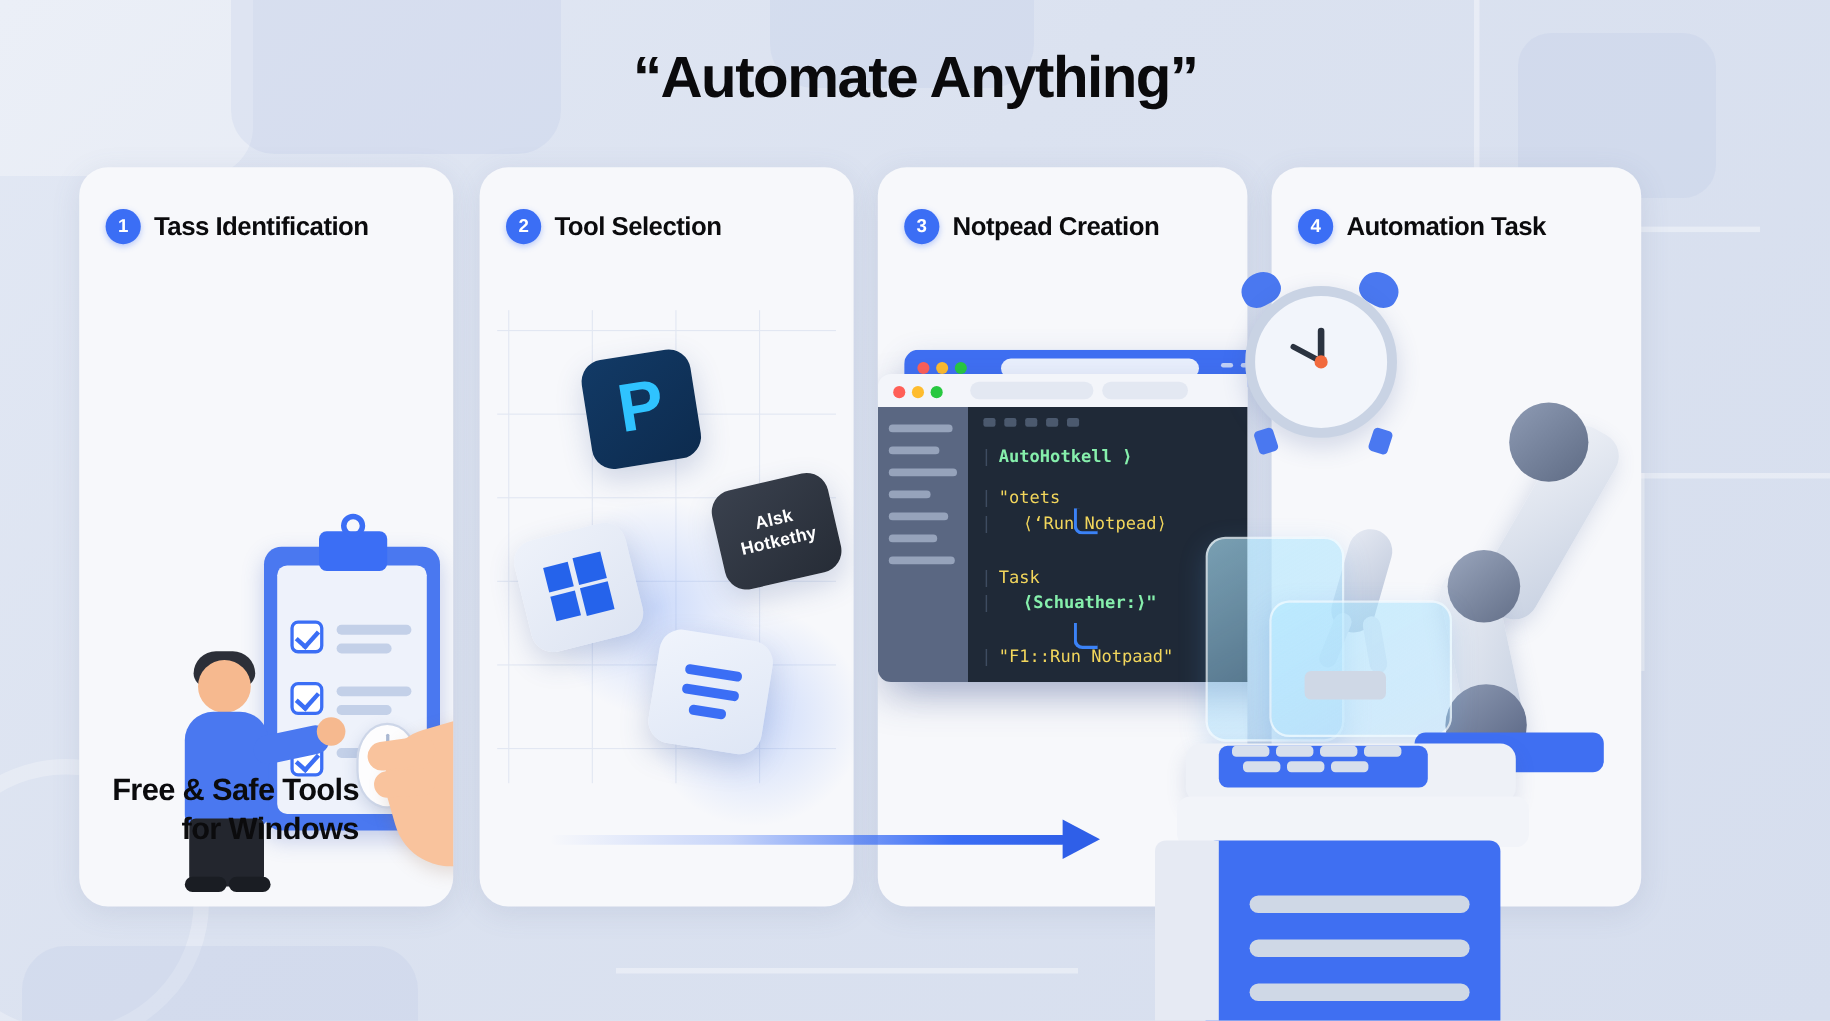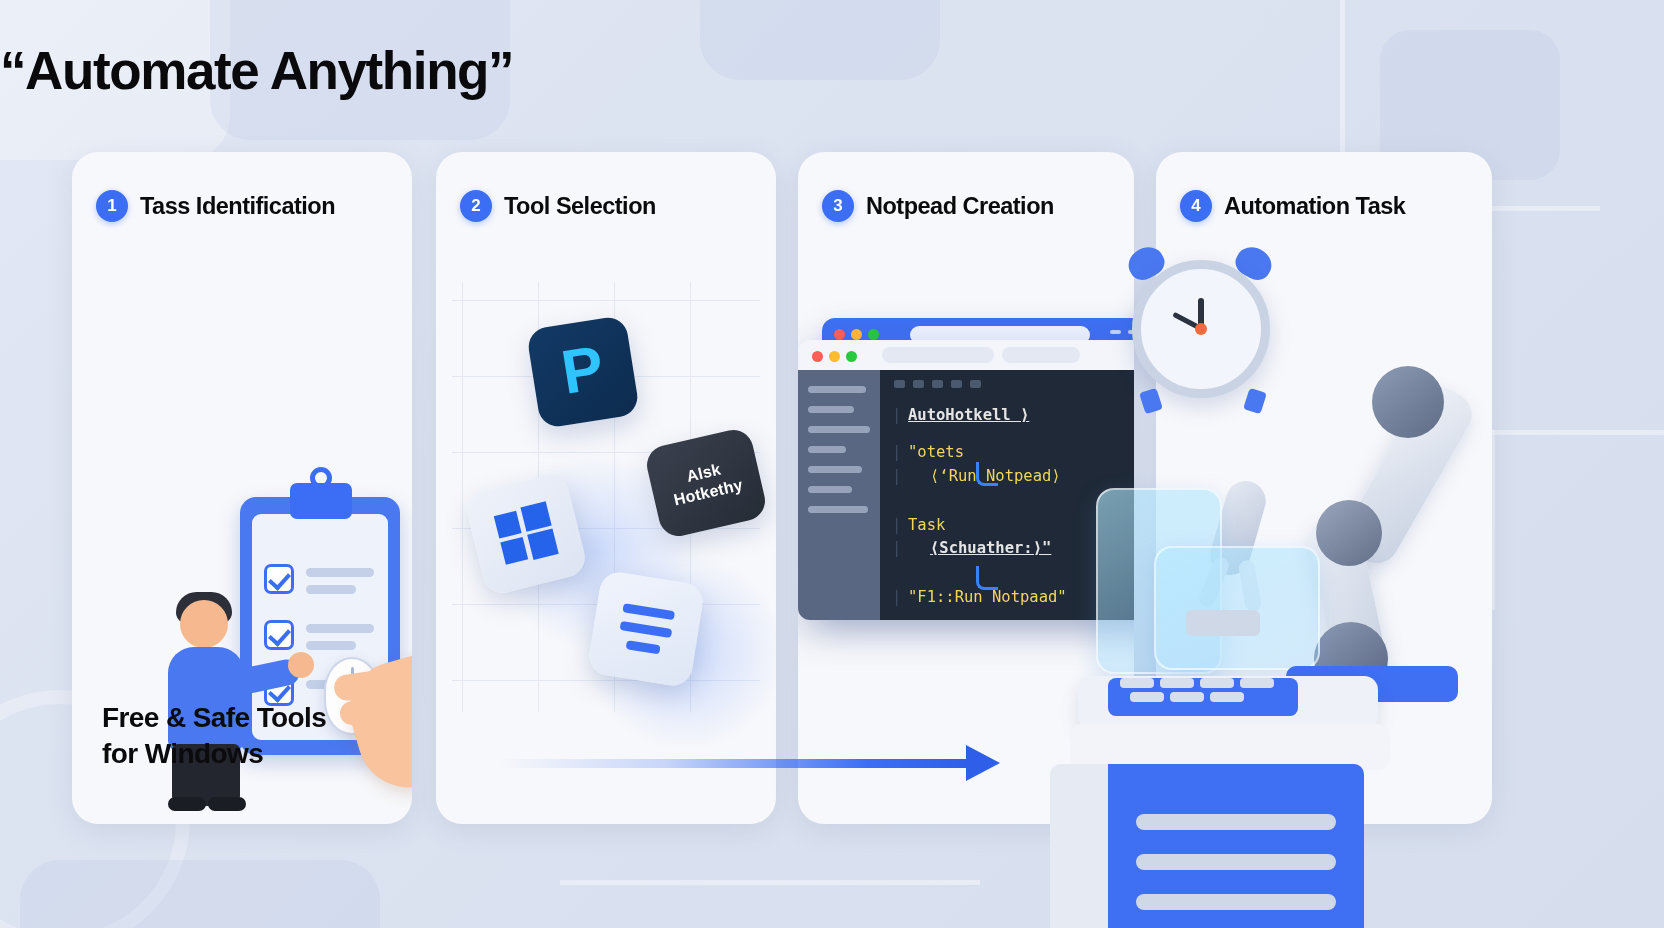--- a/index.html
+++ b/index.html
@@ -29,20 +29,21 @@
     border-radius:999px;
   }
   .bg-soft {
     position:absolute; border-radius:40px;
     background:rgba(180,196,226,.22);
   }
 
   
   #title {
     position:absolute; top:40px; left:0; width:100%;
+    text-align:center;
     font-size:53px; font-weight:bold;
     letter-spacing:-1.4px;
     color:#0a0a0c;
     z-index:6;
   }
 
   
   .card {
     position:absolute; top:152px; height:672px;
     background:#f7f8fb;
@@ -166,21 +167,21 @@
   }
   .person-foot {
     position:absolute; top:645px; width:38px; height:14px;
     background:#1a1d23; border-radius:7px;
   }
 
   
   .caption {
     position:absolute; left:30px; bottom:52px;
     font-size:28px; font-weight:bold; line-height:1.28;
-    color:#0b0b0d; letter-spacing:-.6px;
+    color:#0b0b0d; letter-spacing:-.6px;text-align:right;
   }
 
   
   .grid2 {
     position:absolute; left:16px; top:130px;
     width:308px; height:430px;
   }
   .grid2 .gl { position:absolute; background:#e2e7f2; }
   .tile {
     position:absolute; border-radius:20px;
@@ -271,21 +272,21 @@
   }
   .code-tabs { position:absolute; top:10px; left:14px; display:flex; gap:8px; }
   .code-tabs i { display:block; width:11px; height:8px; background:#4b596e; border-radius:2px; }
   .code-lines {
     position:absolute; top:34px; left:12px; right:8px;
     font-family:"DejaVu Sans Mono", monospace;
     font-size:15.5px; line-height:1.5;
   }
   .cl { display:flex; gap:8px; white-space:nowrap; }
   .gut { color:#3e4c61; width:8px; flex:0 0 8px; }
-  .c-white { color:#e5e5e5; font-weight:bold;text-decoration:underline; }
+  .c-white { color:#86efac; font-weight:bold; }
   .c-yellow { color:#f2d65c; }
   .c-indent { padding-left:22px; }
   .brace {
     position:absolute; border-left:3px solid #3b82f6;
     border-bottom:3px solid #3b82f6;
     border-radius:0 0 0 8px;
   }
   .glass {
     position:absolute; border-radius:18px;
     background:linear-gradient(150deg,rgba(176,232,255,.62),rgba(140,205,250,.34));

